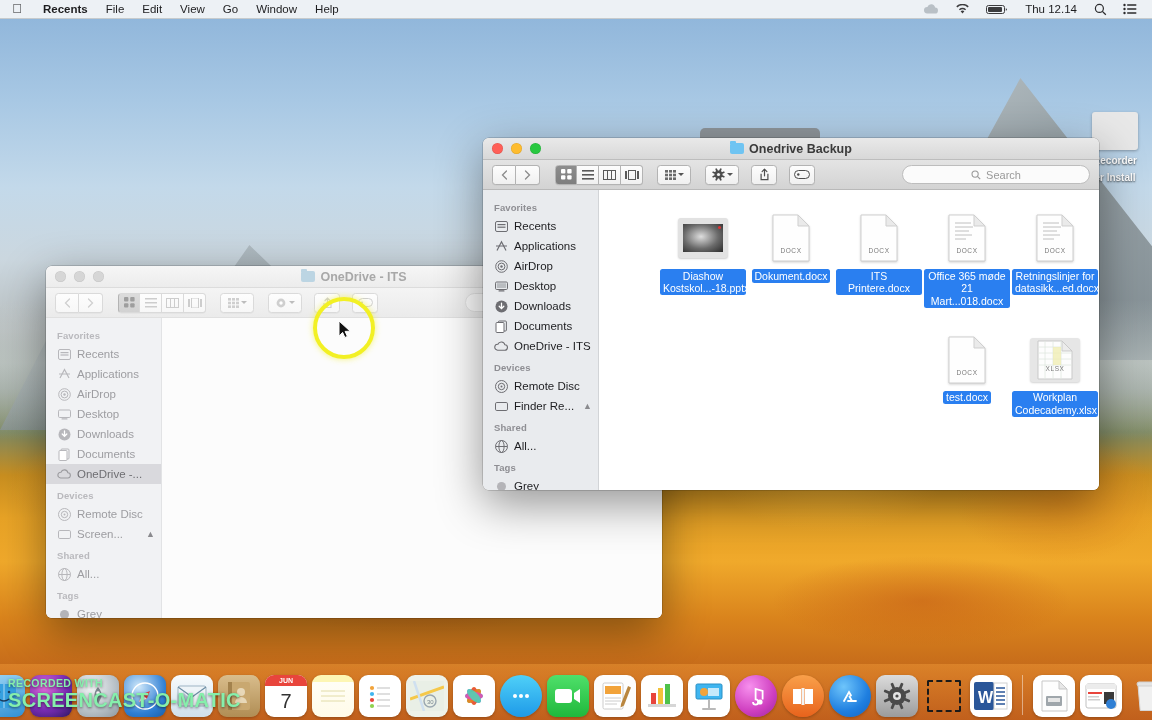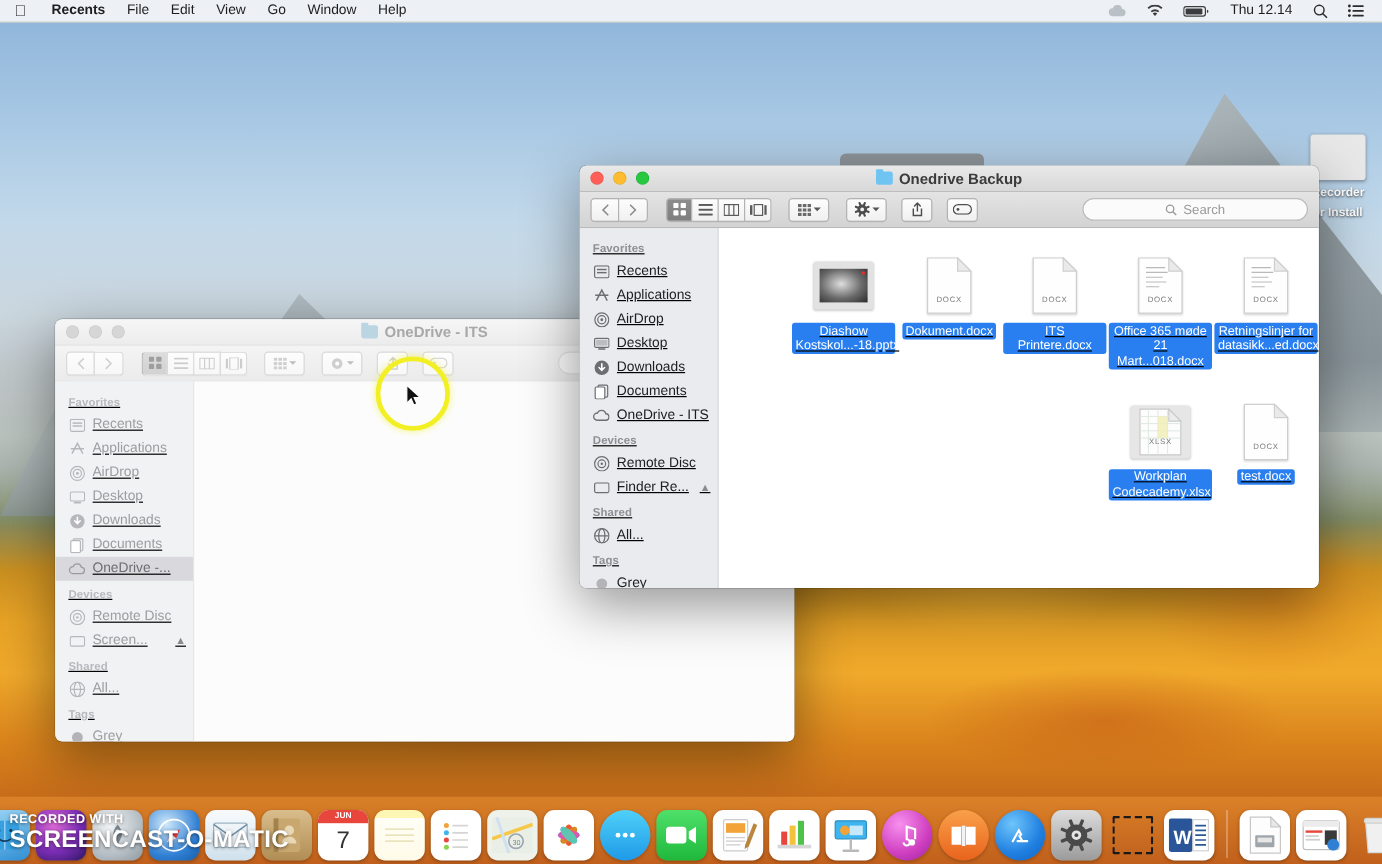--- a/index.html
+++ b/index.html
@@ -150,21 +150,21 @@
   .back .caret { border-top-color:#bdbdbd; }
 
   .searchbox {
     margin-left:auto; width:188px; height:19px; border-radius:9.5px;
     background:#fbfbfb; border:.5px solid #bdbdbd;
     display:flex; align-items:center; justify-content:center; gap:5px;
     font-size:11px; color:#9a9a9a;
   }
   .back .searchbox { border-color:#e2e2e2; color:#cccccc; }
 
-  .wbody { display:flex; height:calc(100% - 52px);text-decoration:underline; }
+  .wbody { display:flex; height:calc(100% - 52px); }
   .sidebar {
     width:116px; flex:0 0 116px; background:#e9ebee;
     border-right:1px solid #d2d4d7; padding-top:6px; overflow:hidden;
   }
   .back .sidebar { background:#f1f2f4; border-right:1px solid #e2e3e5; }
   .sb-head {
     font-size:9.5px; color:#8e8e93; font-weight:bold; padding:6px 0 3px 11px; letter-spacing:.1px;
   }
   .back .sb-head { color:#b9b9bd; }
   .sb-item {
@@ -231,21 +231,21 @@
           font-size:20px; color:#fff; overflow:hidden; }
   .dapp.run:after {
     content:""; position:absolute; left:50%; bottom:-5px; transform:translateX(-50%);
     width:3px; height:3px; border-radius:50%; background:rgba(60,20,0,.85);
   }
   .dsep { width:1px; height:40px; background:rgba(255,255,255,.45); margin:0 5px 2px; flex:0 0 1px; }
 
   
   .watermark {
     position:absolute; left:8px; bottom:10px; z-index:450;
-    color:#ffffff; text-shadow:0 1px 3px rgba(0,0,0,.55); line-height:1;
+    color:#86efac; text-shadow:0 1px 3px rgba(0,0,0,.55); line-height:1;
     pointer-events:none;
   }
   .wm1 { font-size:10.5px; font-weight:bold; letter-spacing:.4px; }
   .wm2 { font-size:20px; font-weight:bold; letter-spacing:.3px; margin-top:2px; }
 </style>
 </head>
 <body>
 
 <div class="desktop">
   <div class="mtn mtn3"></div>
@@ -827,20 +827,35 @@
               <div class="doc-label">DOCX</div>
             </div>
           </div>
           <div class="fname">
             <span>Retningslinjer for</span>
             <span>datasikk...ed.docx</span>
           </div>
         </div>
 
         <div style="width:100%; height:18px;"></div>
+
+        <div class="fileitem">
+          <div class="fthumb">
+            <div class="doc-ic">
+              <svg width="38" height="48" viewBox="0 0 38 48">
+                <path d="M1 1h25l11 11v35H1z" fill="#fefefe" stroke="#cfcfcf" stroke-width="1"></path>
+                <path d="M26 1v11h11z" fill="#eaeaea" stroke="#cfcfcf" stroke-width="1"></path>
+              </svg>
+              <div class="doc-label">DOCX</div>
+            </div>
+          </div>
+          <div class="fname">
+            <span>test.docx</span>
+          </div>
+        </div>
 
         <div class="fileitem">
           <div class="fthumb">
             <div style="width:50px;height:44px;background:#e6e6e6;border-radius:3px;box-shadow:0 1px 2px rgba(0,0,0,.18);display:flex;align-items:center;justify-content:center;position:relative;">
               <svg width="36" height="40" viewBox="0 0 36 40" style="position:relative;">
                 <path d="M1 1h24l10 10v28H1z" fill="#fdfdfd" stroke="#c9c9c9"></path>
                 <path d="M25 1v10h10z" fill="#ececec" stroke="#c9c9c9"></path>
                 <g stroke="#dfe7e0" stroke-width=".8">
                   <line x1="1" y1="7" x2="25" y2="7"></line>
                     <line x1="1" y1="13" x2="35" y2="13"></line>
@@ -854,35 +869,20 @@
               </svg>
               <div style="position:absolute;left:0;right:0;bottom:10px;text-align:center;font-size:6.5px;letter-spacing:.6px;color:#7a7a7a;">XLSX</div>
             </div>
           </div>
           <div class="fname">
             <span>Workplan</span>
             <span>Codecademy.xlsx</span>
           </div>
         </div>
 
-        <div class="fileitem">
-          <div class="fthumb">
-            <div class="doc-ic">
-              <svg width="38" height="48" viewBox="0 0 38 48">
-                <path d="M1 1h25l11 11v35H1z" fill="#fefefe" stroke="#cfcfcf" stroke-width="1"></path>
-                <path d="M26 1v11h11z" fill="#eaeaea" stroke="#cfcfcf" stroke-width="1"></path>
-              </svg>
-              <div class="doc-label">DOCX</div>
-            </div>
-          </div>
-          <div class="fname">
-            <span>test.docx</span>
-          </div>
-        </div>
-
       </div>
     </div>
   </div>
 </div>
 
 <div class="clickring"></div>
 <div class="cursor">
   <svg width="13" height="19" viewBox="0 0 13 19">
     <path d="M1 1l0 15.2 3.6-3.8 2.3 5.1 2.5-1.1-2.3-5.0 5.1-.2z" fill="#111" stroke="#fff" stroke-width="1"></path>
   </svg>

